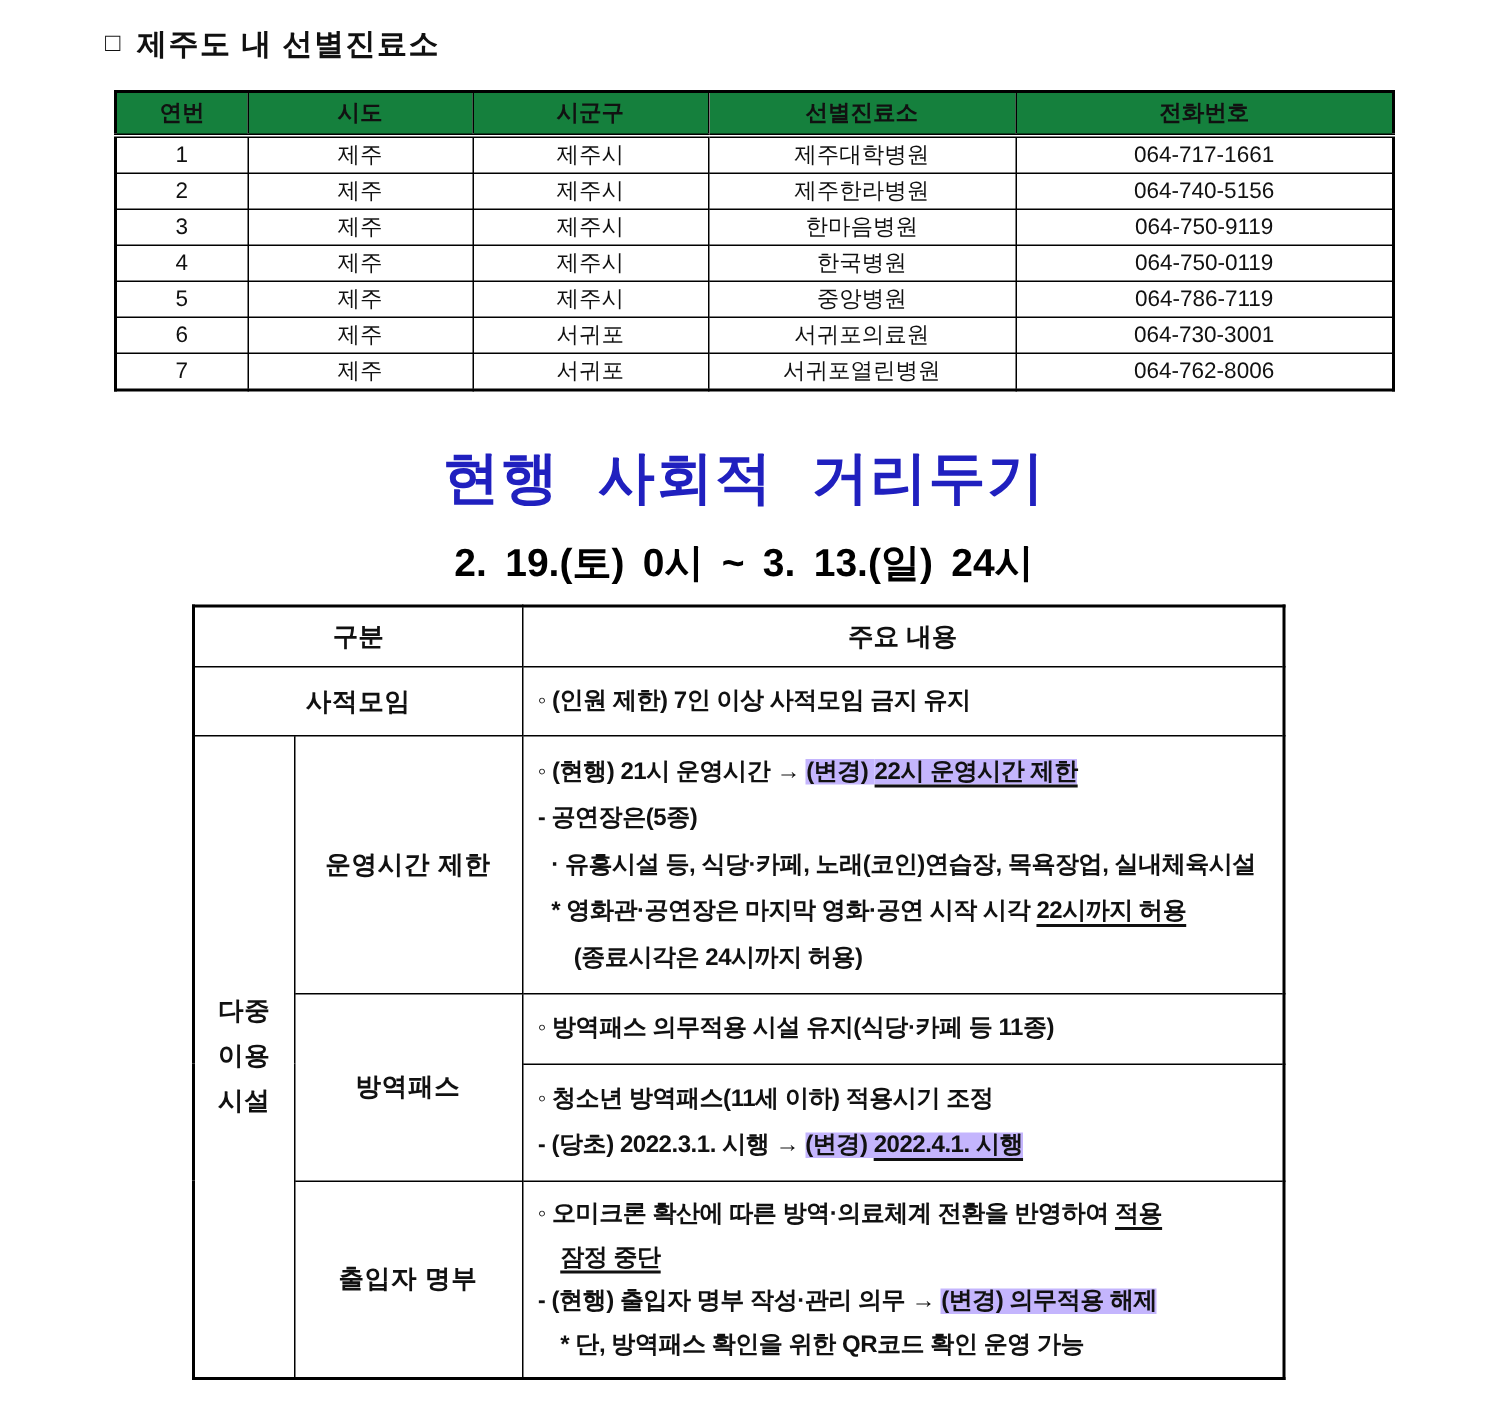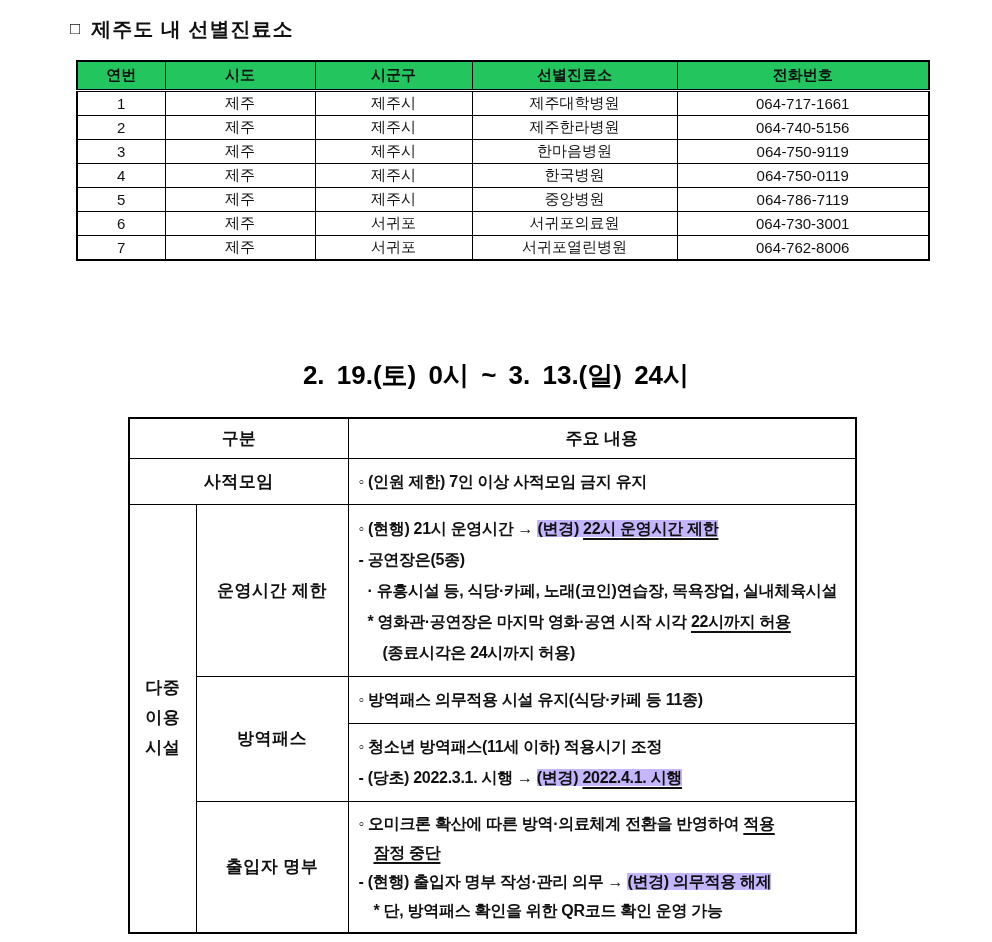--- a/index.html
+++ b/index.html
@@ -18,21 +18,21 @@
   }
   .sec-title .box-icon { font-size:17px; font-weight:400; position:relative; top:-1px; }
 
   
   .clinic-table {
     position:absolute; left:76px; top:60px; width:852px;
     border-collapse:collapse; table-layout:fixed;
     border:2px solid #000;
   }
   .clinic-table th {
-    background:#22c55e;
+    background:#15803d;
     border:1px solid #000; border-bottom:3px double #000;
     height:27px; font-size:15px; font-weight:600;
     white-space:nowrap; overflow:hidden; padding:0;
   }
   .clinic-table td {
     border:1px solid #000;
     height:23px; text-align:center; font-size:15px; font-weight:400;
     white-space:nowrap; overflow:hidden; padding:0;
   }
 
@@ -43,21 +43,21 @@
     color:#2020bf; word-spacing:14px; letter-spacing:1px;
   }
   .main-period {
     position:absolute; left:0; top:358px; width:992px;
     text-align:center; font-size:26px; font-weight:700;
     color:#000000; word-spacing:5px;
   }
 
   
   .dist-table {
-    position:absolute; left:128px; top:417px; width:727px;
+    position:absolute; left:128px; top:403px; width:727px;
     border-collapse:collapse; table-layout:fixed;
     border:2px solid #000;
   }
   .dist-table td {
     border:1px solid #000; font-weight:700; vertical-align:middle; padding:0;
   }
   .dist-table td.lbl { text-align:center; font-size:17px; letter-spacing:0.5px; }
   .dist-table td.hdr { text-align:center; font-size:17px; }
   .dist-table td.content { font-size:16px; padding:7px 6px 7px 10px; letter-spacing:-0.3px; }
   .cl { line-height:31px; white-space:pre; overflow:hidden; }
@@ -142,20 +142,21 @@
       <tr>
         <td>7</td>
         <td>제주</td>
         <td>서귀포</td>
         <td>서귀포열린병원</td>
         <td>064-762-8006</td>
       </tr>
     </tbody>
   </table>
 
+  <div class="main-title">현행 사회적 거리두기</div>
   <div class="main-period">2. 19.(토) 0시 ~ 3. 13.(일) 24시</div>
 
   <table class="dist-table">
     <colgroup>
       <col style="width:67px">
         <col style="width:152px">
         <col style="width:508px">
     </colgroup>
     <tbody>
       <tr style="height:40px">

